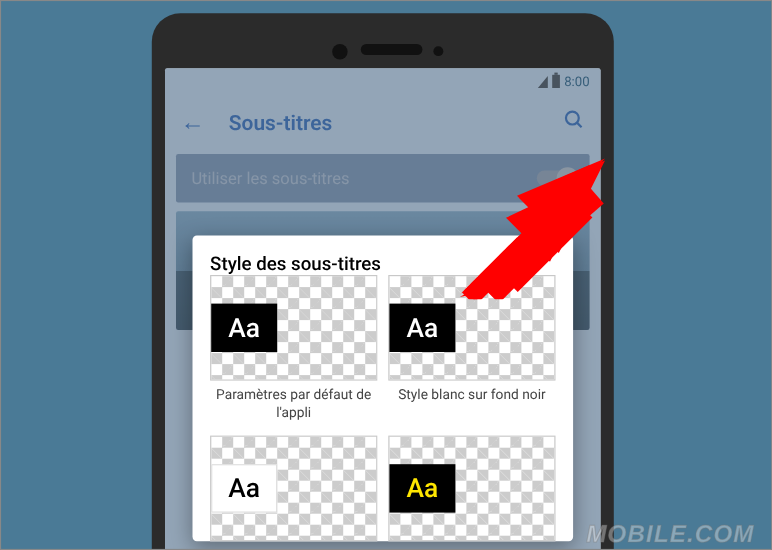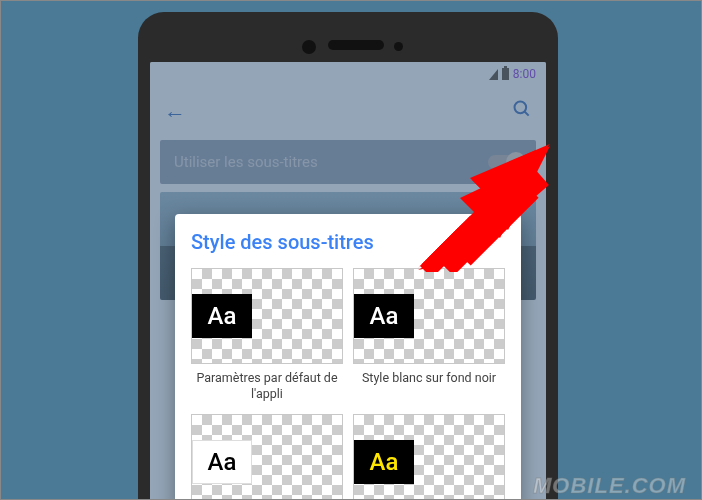--- a/index.html
+++ b/index.html
@@ -18,21 +18,21 @@
   }
   .earpiece-dot { position:absolute; top:28px; left:164px; width:14px; height:14px; background:#111; border-radius:50%; }
   .earpiece-dot2 { position:absolute; top:30px; left:256px; width:9px; height:9px; background:#111; border-radius:50%; }
   .speaker { position:absolute; top:28px; left:190px; width:56px; height:10px; background:#111; border-radius:6px; }
   .screen {
     width:100%; height:100%; background:#d9e9f9;
     border-radius:2px; position:relative; overflow:hidden;
   }
   .statusbar {
     height:24px; display:flex; justify-content:flex-end; align-items:center;
-    padding:0 10px; font-size:12px; color:#6d28d9; gap:4px;
+    padding:0 10px; font-size:12px; color:#0c4a6e; gap:4px;
   }
   .tri { width:0; height:0; border-left:9px solid transparent; border-bottom:11px solid #333; }
   .bat { width:7px; height:12px; background:#333; position:relative; }
   .bat::before { content:""; position:absolute; top:-2px; left:2px; width:3px; height:2px; background:#333; }
   .appbar {
     height:50px; display:flex; align-items:center; padding:0 14px;
     color:#1b5bb8; font-weight:600; font-size:19px;
   }
   .back-arrow { font-size:22px; margin-right:22px; color:#1b5bb8; }
   .search { margin-left:auto; font-size:19px; color:#1b5bb8; }
@@ -47,21 +47,21 @@
     width:20px; height:20px; background:#c5c6c8; border-radius:50%; }
   .preview { margin:8px 10px; height:108px;
     background:linear-gradient(#7fa8c5,#678fac 50%,#345163 50%,#2a4354);
     border-radius:2px; }
   .dim { position:absolute; inset:0; background:rgba(90,110,130,.55); }
   .dialog {
     position:absolute; left:25px; right:25px; top:152px;
     background:#fff; border-radius:4px; padding:16px 16px 0 16px;
     box-shadow:0 6px 20px rgba(0,0,0,.35);
   }
-  .dialog-title { font-size:20px; font-weight:500; color:#3b82f6; margin-bottom:14px; }
+  .dialog-title { font-size:17px; font-weight:500; color:#000000; }
   .grid { display:grid; grid-template-columns:1fr 1fr; gap:10px; }
   .opt { text-align:center; cursor:pointer; }
   .checker {
     width:100%; height:96px;
     background-image:
       linear-gradient(45deg,#ccc 25%,transparent 25%),
       linear-gradient(-45deg,#ccc 25%,transparent 25%),
       linear-gradient(45deg,transparent 75%,#ccc 75%),
       linear-gradient(-45deg,transparent 75%,#ccc 75%);
     background-size:20px 20px;
@@ -96,20 +96,21 @@
   <div class="speaker"></div>
   <div class="earpiece-dot2"></div>
   <div class="screen">
     <div class="statusbar">
       <div class="tri"></div>
       <div class="bat"></div>
       <span>8:00</span>
     </div>
     <div class="appbar">
       <span class="back-arrow">←</span>
+      <span>Sous-titres</span>
       <span class="search">
         <svg width="20" height="20" viewBox="0 0 24 24" fill="none" stroke="#1b5bb8" stroke-width="2.4">
             <circle cx="10" cy="10" r="7"></circle>
             <line x1="20" y1="20" x2="15" y2="15"></line>
           </svg>
       </span>
     </div>
     <div class="toggle-row">
       <span>Utiliser les sous-titres</span>
       <div class="toggle"></div>

